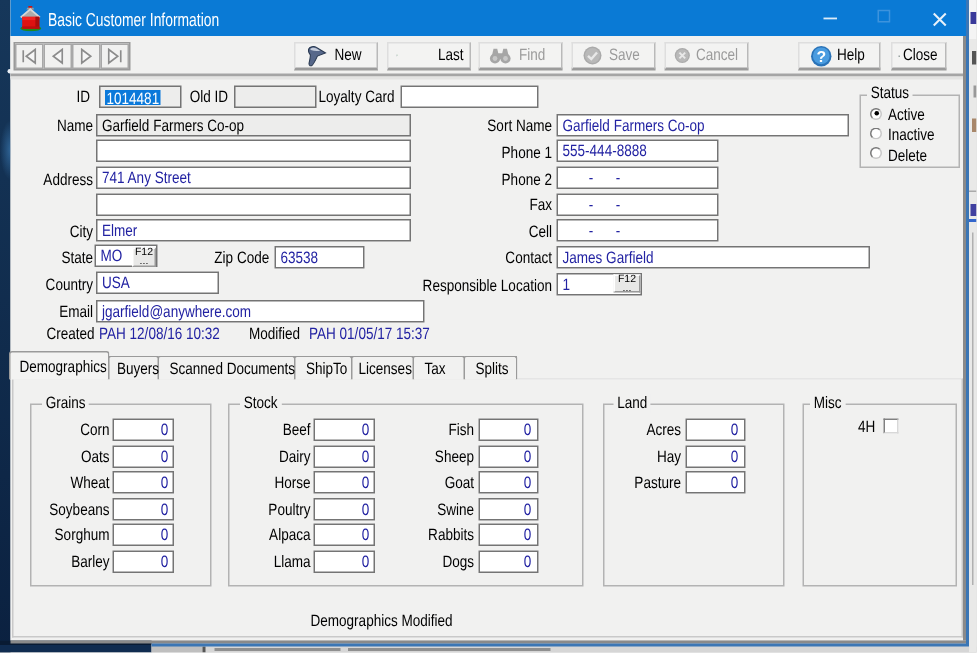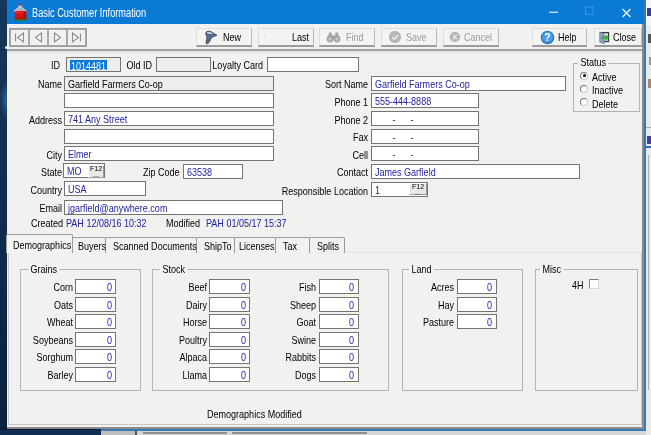--- a/index.html
+++ b/index.html
@@ -146,21 +146,21 @@
 
 <div class="tbtn" style="left:532px;top:28px;width:55px;">
 <svg style="margin-left:7px" width="15" height="15" viewBox="0 0 15 15">
       <circle cx="7.5" cy="7.5" r="6.8" fill="#2a73b8"></circle>
       <circle cx="7.5" cy="7.2" r="5.6" fill="#4a9ce0"></circle>
       <text x="7.5" y="11.3" font-size="10.5" font-weight="bold" fill="#fff" text-anchor="middle" font-family="Liberation Sans">?</text>
     </svg>
 <span style="margin-left:3px">Help</span>
   </div>
 
-<div class="tbtn" style="left:594px;top:28px;width:48px;">
+<div class="tbtn" style="left:594px;top:28px;width:37px;">
 <svg style="margin-left:4px" width="14" height="15" viewBox="0 0 14 15">
       <rect x="1" y="1" width="11" height="12" fill="#3a3a3a"></rect>
       <rect x="2.5" y="2.5" width="8" height="9" fill="#e8e8e8"></rect>
       <path d="M1 1 L6 3 L6 15 L1 13 Z" fill="#8fa8c8" stroke="#44546a" stroke-width="0.6"></path>
       <path d="M5 8.2 L9.5 8.2 L9.5 6 L13 9.2 L9.5 12.4 L9.5 10.2 L5 10.2 Z" fill="#3fae3f" stroke="#1e7d1e" stroke-width="0.5" transform="translate(-1.5,-1.5)"></path>
     </svg>
 <span style="margin-left:2px">Close</span>
   </div>
 
 <div class="lb rl" style="left:20px;top:59px;width:40px;">ID</div>

